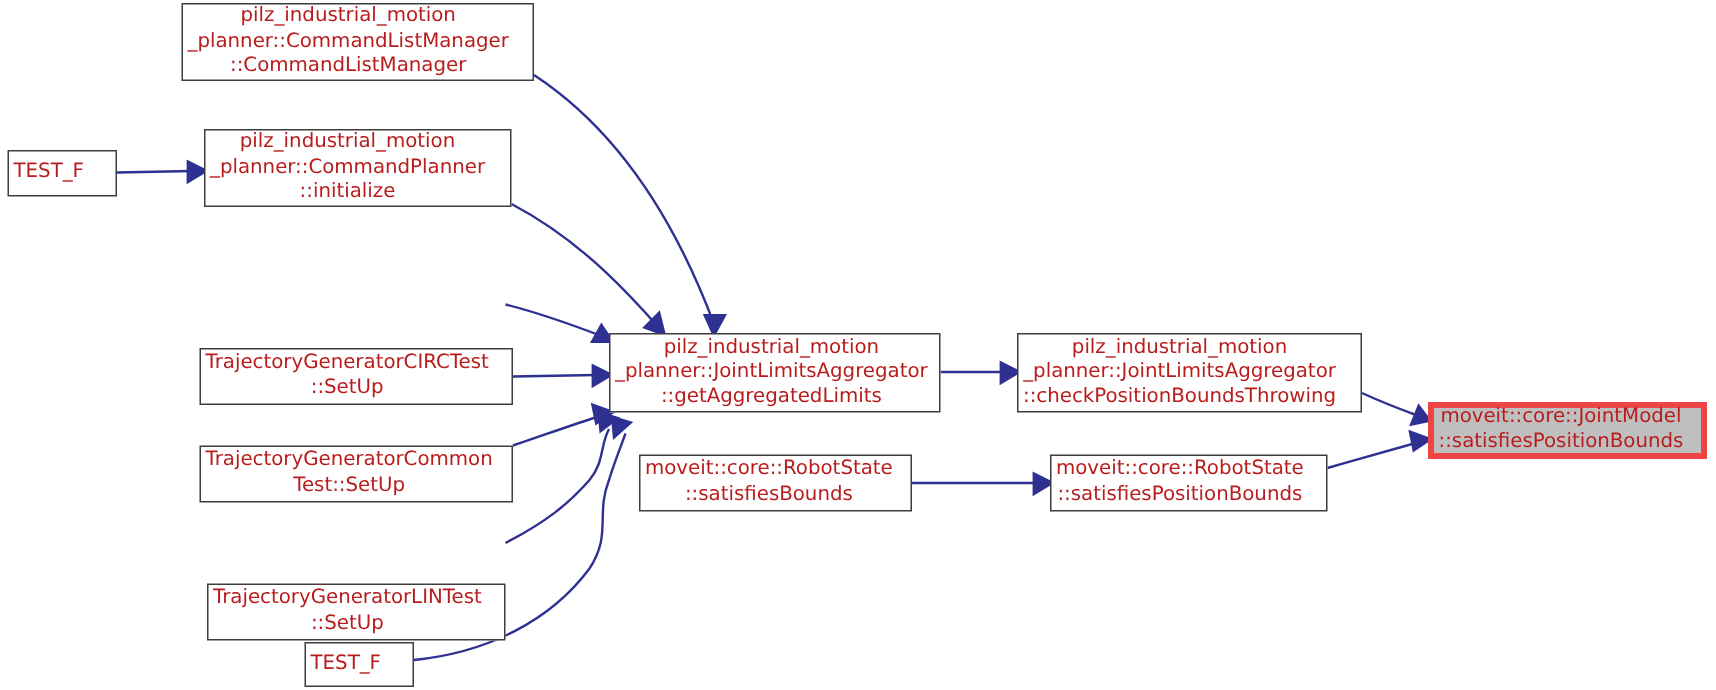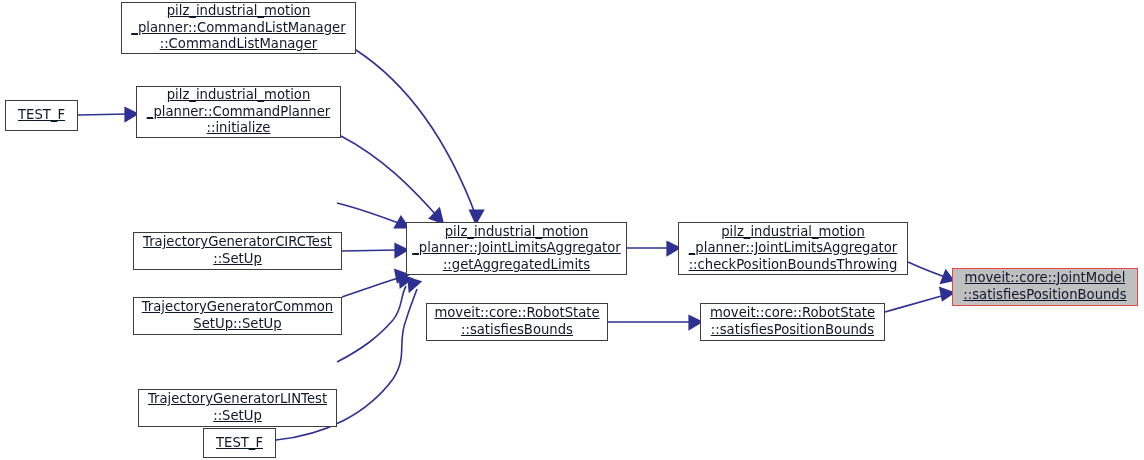--- a/index.html
+++ b/index.html
@@ -25,33 +25,31 @@
     height: 460px;
     pointer-events: none;
   }
   .node {
     position: absolute;
     box-sizing: border-box;
     border: 1px solid #3d3d3d;
     background: #ffffff;
     display: flex;
     align-items: center;
-    justify-content: center;
     text-align: center;
-    color: #0f172a;
+    color: #b91c1c;
     font-size: 13.2px;
     line-height: 16.6px;
     letter-spacing: 0px;
     white-space: pre-line;
     z-index: 2;
-    text-decoration: underline;
   }
   .node.highlight {
     background: #bfbfbf;
-    border: 1px solid #ef4444;
+    border: 4px solid #ef4444;
   }
   .node-label {
     display: block;
     white-space: pre-line;
     padding: 0 3px;
   }
 </style>
 </head>
 <body>
 
@@ -109,21 +107,21 @@
 <div class="node" style="left: 121px; top: 2px; width: 235px; height: 52px;"><span class="node-label">pilz_industrial_motion
 _planner::CommandListManager
 ::CommandListManager</span></div>
     <div class="node" style="left: 5px; top: 100px; width: 73px; height: 31px;"><span class="node-label">TEST_F</span></div>
     <div class="node" style="left: 136px; top: 86px; width: 205px; height: 52px;"><span class="node-label">pilz_industrial_motion
 _planner::CommandPlanner
 ::initialize</span></div>
     <div class="node" style="left: 133px; top: 232px; width: 209px; height: 38px;"><span class="node-label">TrajectoryGeneratorCIRCTest
 ::SetUp</span></div>
     <div class="node" style="left: 133px; top: 297px; width: 209px; height: 38px;"><span class="node-label">TrajectoryGeneratorCommon
-SetUp::SetUp</span></div>
+Test::SetUp</span></div>
     <div class="node" style="left: 138px; top: 362px; width: 199px; height: 38px; margin-top: 27px;"><span class="node-label">TrajectoryGeneratorLINTest
 ::SetUp</span></div>
     <div class="node" style="left: 203px; top: 428px; width: 73px; height: 30px;"><span class="node-label">TEST_F</span></div>
     <div class="node" style="left: 406px; top: 222px; width: 221px; height: 53px;"><span class="node-label">pilz_industrial_motion
 _planner::JointLimitsAggregator
 ::getAggregatedLimits</span></div>
     <div class="node" style="left: 426px; top: 303px; width: 182px; height: 38px;"><span class="node-label">moveit::core::RobotState
 ::satisfiesBounds</span></div>
     <div class="node" style="left: 678px; top: 222px; width: 230px; height: 53px;"><span class="node-label">pilz_industrial_motion
 _planner::JointLimitsAggregator

